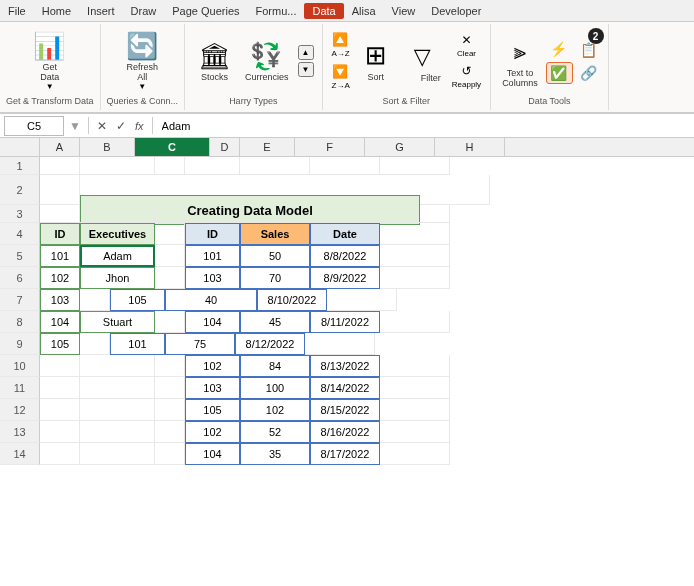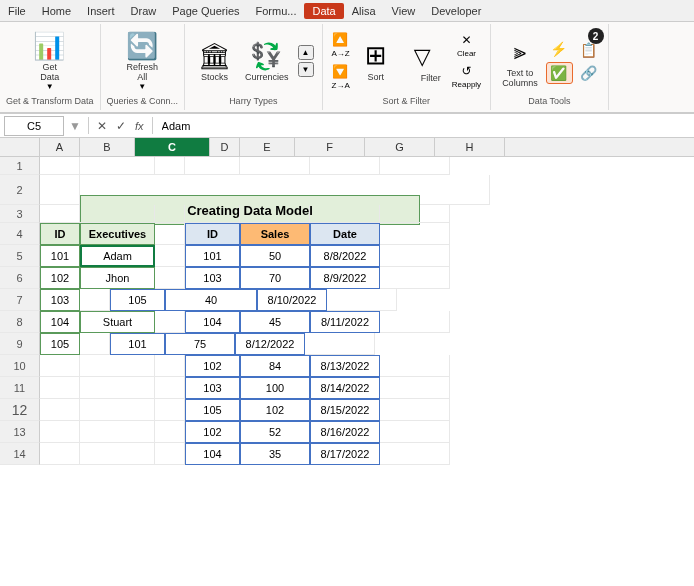--- a/index.html
+++ b/index.html
@@ -168,21 +168,21 @@
       <div style="height:30px; display:flex; align-items:center; justify-content:center; border-right:1px solid #ccc; border-bottom:1px solid #e8e8e8; font-size:11px; color:#555;">2</div>
       <div style="height:18px; display:flex; align-items:center; justify-content:center; border-right:1px solid #ccc; border-bottom:1px solid #e8e8e8; font-size:11px; color:#555;">3</div>
       <div style="height:22px; display:flex; align-items:center; justify-content:center; border-right:1px solid #ccc; border-bottom:1px solid #e8e8e8; font-size:11px; color:#555;">4</div>
       <div style="height:22px; display:flex; align-items:center; justify-content:center; border-right:1px solid #ccc; border-bottom:1px solid #e8e8e8; font-size:11px; color:#555;">5</div>
       <div style="height:22px; display:flex; align-items:center; justify-content:center; border-right:1px solid #ccc; border-bottom:1px solid #e8e8e8; font-size:11px; color:#555;">6</div>
       <div style="height:22px; display:flex; align-items:center; justify-content:center; border-right:1px solid #ccc; border-bottom:1px solid #e8e8e8; font-size:11px; color:#555;">7</div>
       <div style="height:22px; display:flex; align-items:center; justify-content:center; border-right:1px solid #ccc; border-bottom:1px solid #e8e8e8; font-size:11px; color:#555;">8</div>
       <div style="height:22px; display:flex; align-items:center; justify-content:center; border-right:1px solid #ccc; border-bottom:1px solid #e8e8e8; font-size:11px; color:#555;">9</div>
       <div style="height:22px; display:flex; align-items:center; justify-content:center; border-right:1px solid #ccc; border-bottom:1px solid #e8e8e8; font-size:11px; color:#555;">10</div>
       <div style="height:22px; display:flex; align-items:center; justify-content:center; border-right:1px solid #ccc; border-bottom:1px solid #e8e8e8; font-size:11px; color:#555;">11</div>
-      <div style="height:22px; display:flex; align-items:center; justify-content:center; border-right:1px solid #ccc; border-bottom:1px solid #e8e8e8; font-size:14px; color:#555;text-align:center;">12</div>
+      <div style="height:22px; display:flex; align-items:center; justify-content:center; border-right:1px solid #ccc; border-bottom:1px solid #e8e8e8; font-size:11px; color:#555;text-align:center;">12</div>
       <div style="height:22px; display:flex; align-items:center; justify-content:center; border-right:1px solid #ccc; border-bottom:1px solid #e8e8e8; font-size:11px; color:#555;">13</div>
       <div style="height:22px; display:flex; align-items:center; justify-content:center; border-right:1px solid #ccc; border-bottom:1px solid #e8e8e8; font-size:11px; color:#555;">14</div>
     </div>
 
     <div style="display:flex; flex-direction:column; flex:1;">
 
       <div style="display:flex; height:18px;">
         <div style="width:40px; border-right:1px solid #e8e8e8; border-bottom:1px solid #e8e8e8;"></div>
         <div style="width:75px; border-right:1px solid #e8e8e8; border-bottom:1px solid #e8e8e8;"></div>
         <div style="width:30px; border-right:1px solid #e8e8e8; border-bottom:1px solid #e8e8e8;"></div>

